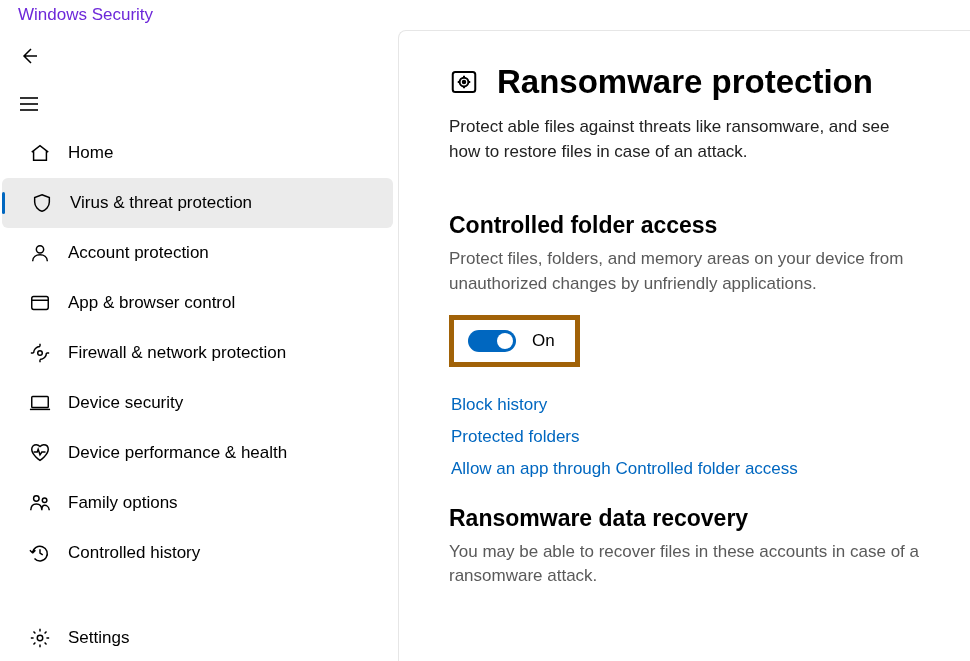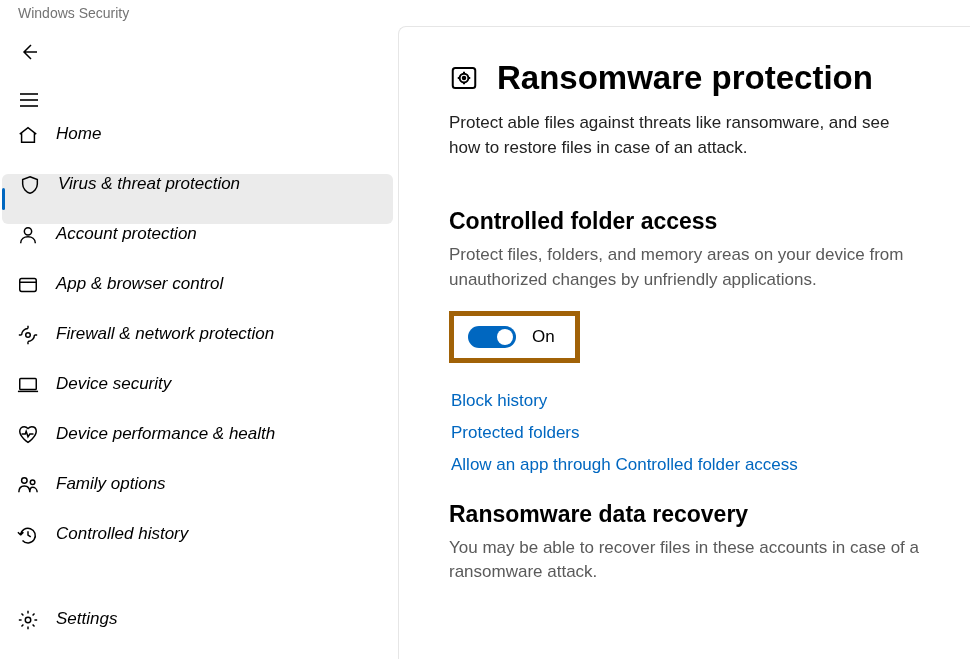--- a/index.html
+++ b/index.html
@@ -9,22 +9,22 @@
       font-family: "Segoe UI", Arial, sans-serif;
     }
     body {
       width: 970px;
       height: 661px;
       background: #fff;
       overflow: hidden;
     }
     .title-bar {
       padding: 5px 18px;
-      font-size: 14px;
-      color: #737373;
+      font-size: 17px;
+      color: #6d28d9;
     }
     .layout {
       display: flex;
       height: calc(100% - 28px);
     }
     .sidebar {
       width: 398px;
       flex-shrink: 0;
       position: relative;
     }
@@ -39,25 +39,24 @@
       background: transparent;
       border: none;
       margin-left: 5px;
     }
     .nav-list {
       margin-top: 4px;
     }
     .nav-item {
       height: 50px;
       display: flex;
-      align-items: flex-start;
-      padding: 0 0 0 0;
+      align-items: center;
+      padding: 0 0 0 12px;
       cursor: pointer;
       position: relative;
-      font-style: italic;
     }
     .nav-item .icon-slot {
       width: 56px;
       display: flex;
       align-items: center;
       justify-content: center;
       color: #000;
     }
     .nav-item .label {
       font-size: 17px;

